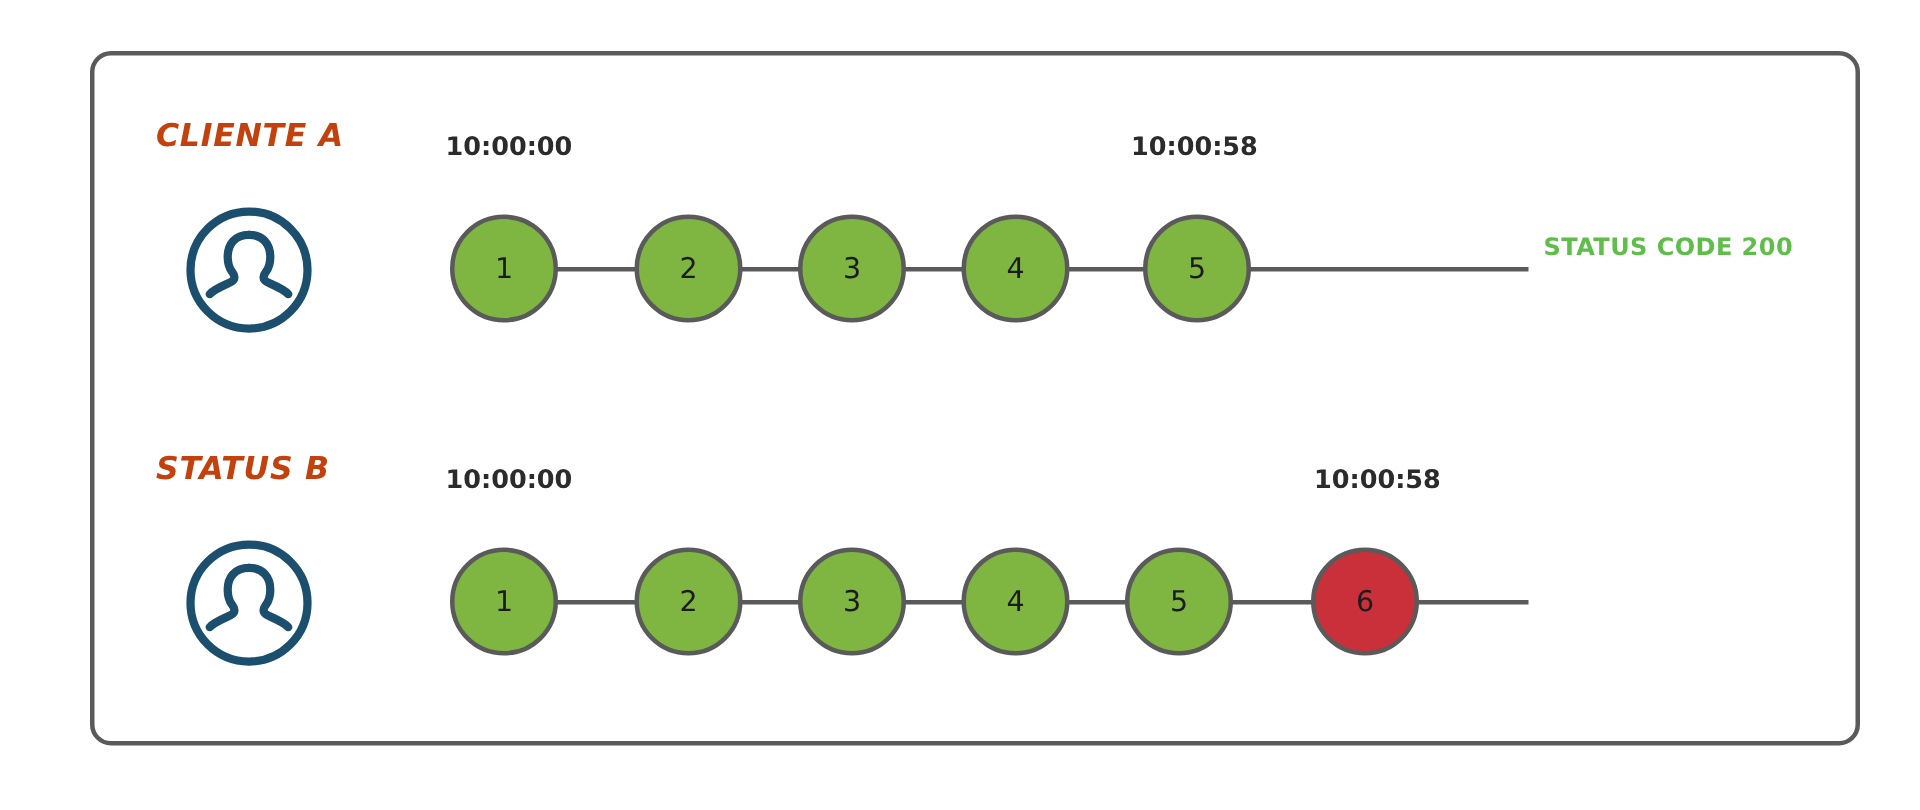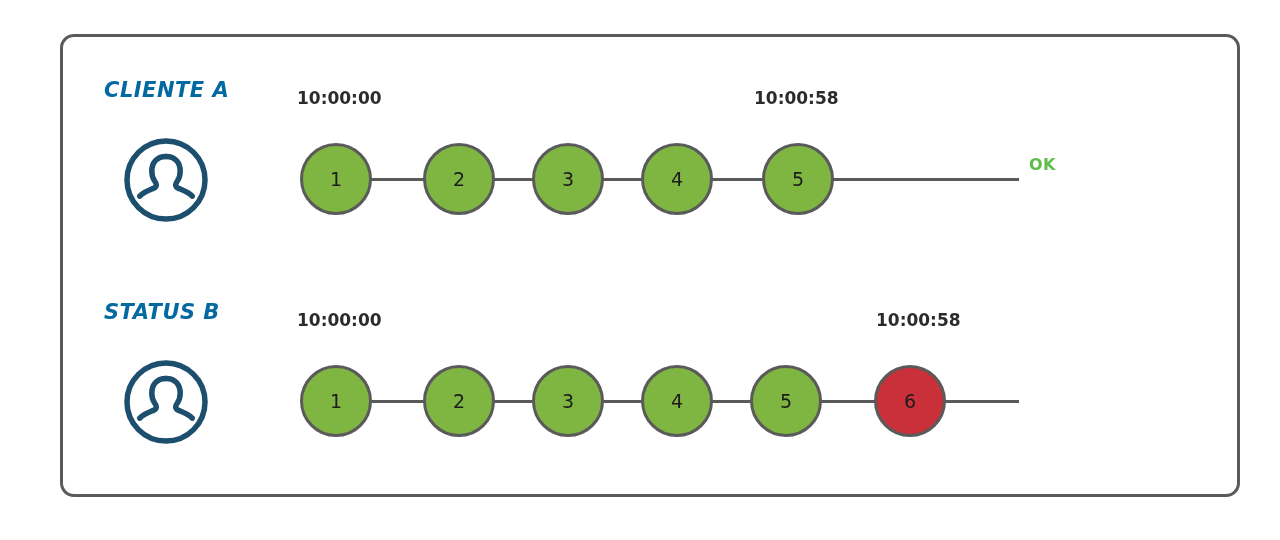--- a/index.html
+++ b/index.html
@@ -45,21 +45,21 @@
   
   .client-label {
     position: absolute;
     left: 104px;
     top: 78px;
     font-family: "DejaVu Sans", sans-serif;
     font-size: 21px;
     font-weight: 700;
     font-style: italic;
     letter-spacing: 0.5px;
-    color: #0369a1;
+    color: #c2410c;
     white-space: nowrap;
   }
 
   
   .avatar {
     position: absolute;
     left: 123px;
     top: 137px;
     width: 86px;
     height: 86px;
@@ -176,21 +176,21 @@
       </div>
       <div class="node ok" style="left:641px;">
         <span>4</span>
       </div>
       <div class="node ok" style="left:762px;">
         <span>5</span>
       </div>
     </div>
 
     <div class="status ok status-a">
-      <span class="line2">OK</span>
+      <span class="line1">STATUS CODE 200</span>
     </div>
   </div>
 
   <div class="row row-b">
 
     <div class="client-label">STATUS B</div>
 
     <div class="avatar">
       <svg width="86" height="86" viewBox="0 0 86 86">
         <circle cx="43" cy="43" r="39" fill="none" stroke="#1c4e6e" stroke-width="5.5"></circle>

